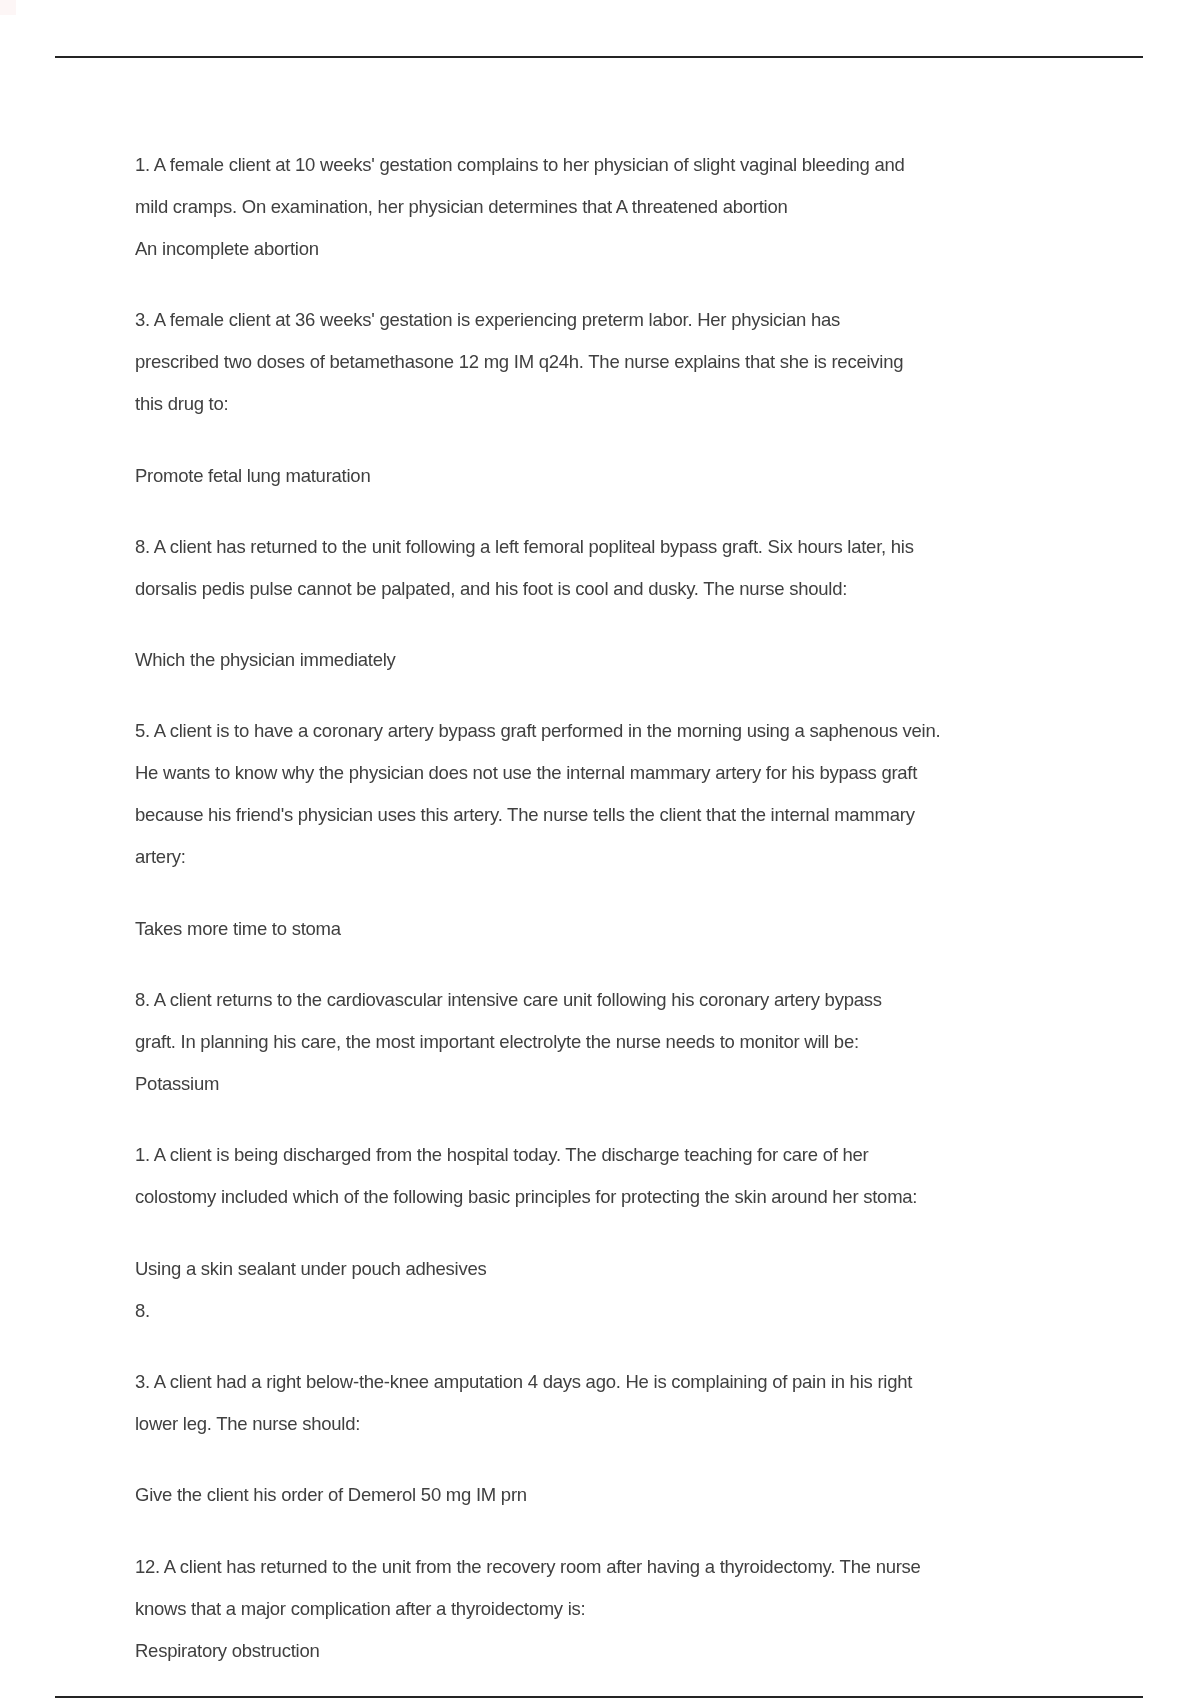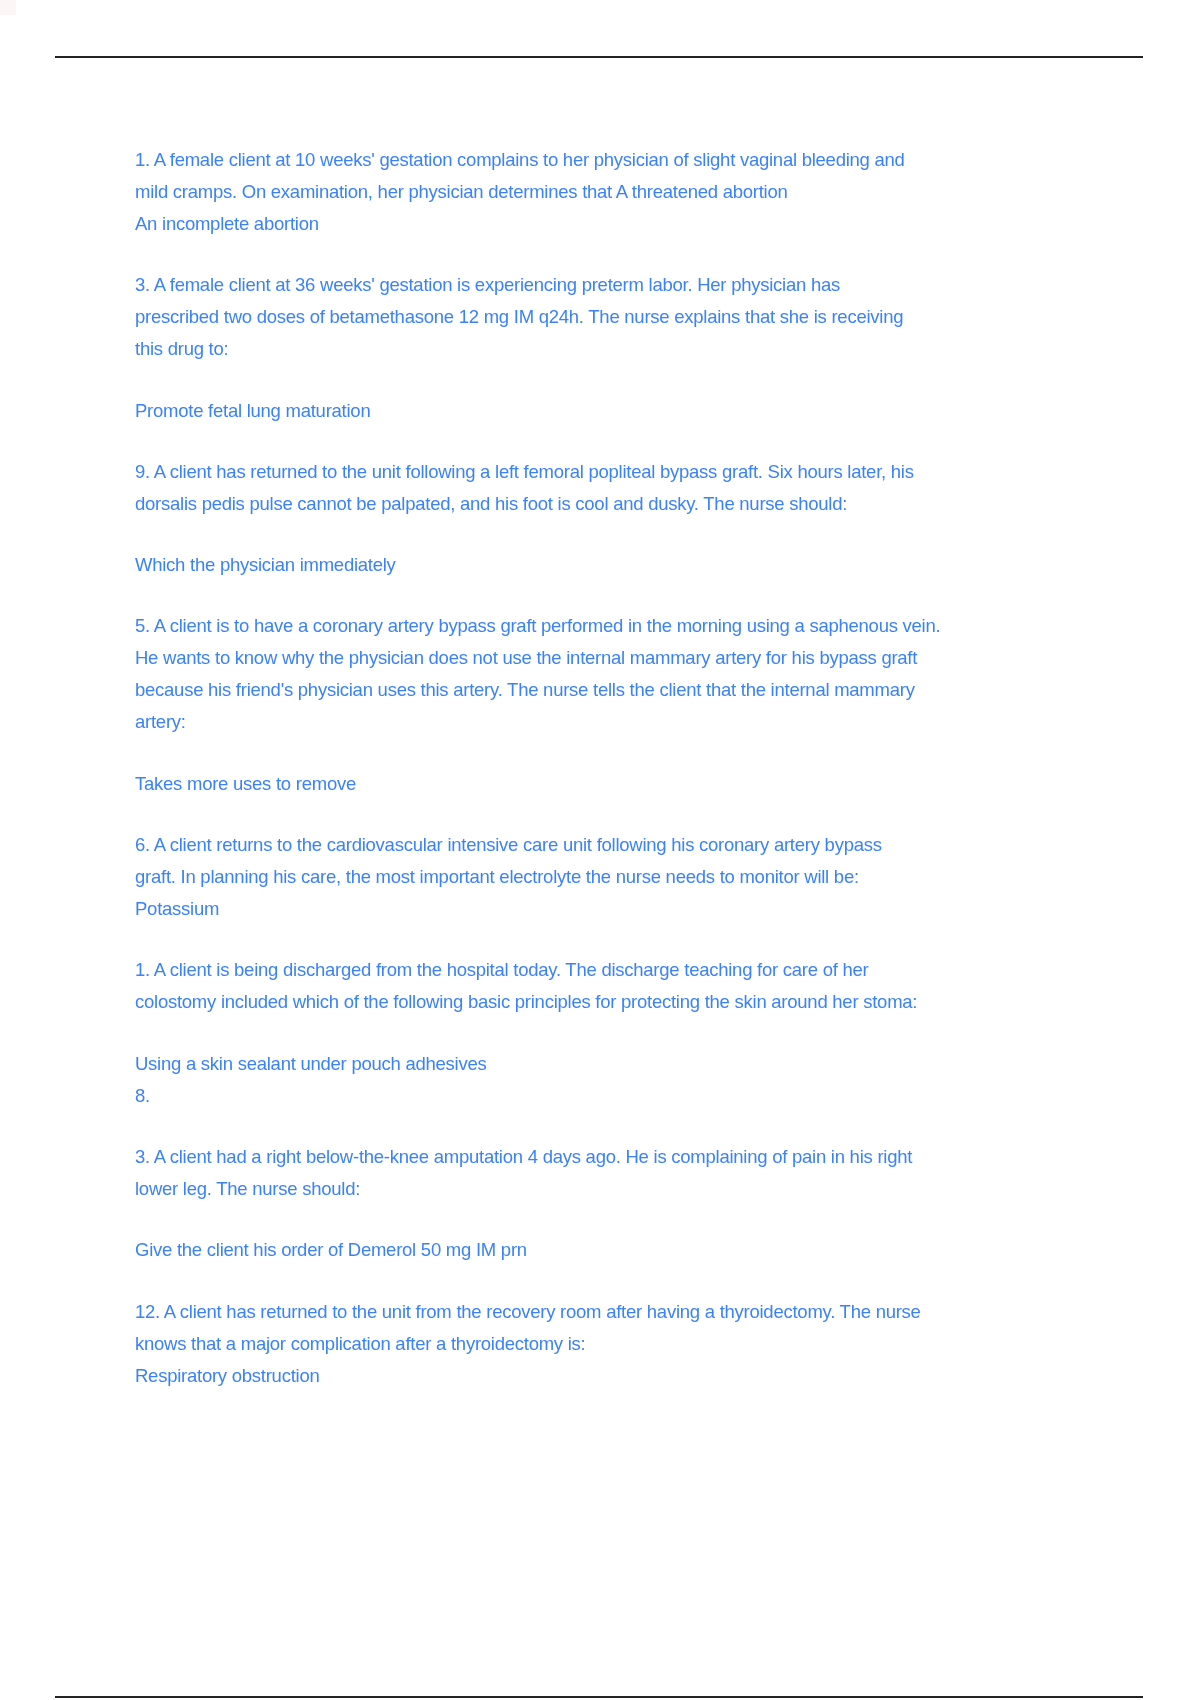--- a/index.html
+++ b/index.html
@@ -35,50 +35,50 @@
   .rule.bottom { top: 1696px; }
   .doc-body {
     position: absolute;
     left: 135px;
     top: 144px;
     width: 1020px;
   }
   .doc-par {
     margin: 0 0 29.3px 0;
     font-size: 18.5px;
-    line-height: 32px;
+    line-height: 42px;
     letter-spacing: -0.25px;
-    color: #3b82f6;
+    color: #404040;
     white-space: pre;
   }
 </style>
 </head>
 <body>
 
 <div class="page">
   <div class="corner-mark"></div>
   <div class="rule top"></div>
 
   <main class="doc-body">
     <p class="doc-par">1. A female client at 10 weeks' gestation complains to her physician of slight vaginal bleeding and
 mild cramps. On examination, her physician determines that A threatened abortion
 An incomplete abortion</p>
     <p class="doc-par">3. A female client at 36 weeks' gestation is experiencing preterm labor. Her physician has
 prescribed two doses of betamethasone 12 mg IM q24h. The nurse explains that she is receiving
 this drug to:</p>
     <p class="doc-par">Promote fetal lung maturation</p>
-    <p class="doc-par">9. A client has returned to the unit following a left femoral popliteal bypass graft. Six hours later, his
+    <p class="doc-par">8. A client has returned to the unit following a left femoral popliteal bypass graft. Six hours later, his
 dorsalis pedis pulse cannot be palpated, and his foot is cool and dusky. The nurse should:</p>
     <p class="doc-par">Which the physician immediately</p>
     <p class="doc-par">5. A client is to have a coronary artery bypass graft performed in the morning using a saphenous vein.
 He wants to know why the physician does not use the internal mammary artery for his bypass graft
 because his friend's physician uses this artery. The nurse tells the client that the internal mammary
 artery:</p>
-    <p class="doc-par">Takes more uses to remove</p>
-    <p class="doc-par">6. A client returns to the cardiovascular intensive care unit following his coronary artery bypass
+    <p class="doc-par">Takes more time to stoma</p>
+    <p class="doc-par">8. A client returns to the cardiovascular intensive care unit following his coronary artery bypass
 graft. In planning his care, the most important electrolyte the nurse needs to monitor will be:
 Potassium</p>
     <p class="doc-par">1. A client is being discharged from the hospital today. The discharge teaching for care of her
 colostomy included which of the following basic principles for protecting the skin around her stoma:</p>
     <p class="doc-par">Using a skin sealant under pouch adhesives
 8.</p>
     <p class="doc-par">3. A client had a right below-the-knee amputation 4 days ago. He is complaining of pain in his right
 lower leg. The nurse should:</p>
     <p class="doc-par">Give the client his order of Demerol 50 mg IM prn</p>
     <p class="doc-par">12. A client has returned to the unit from the recovery room after having a thyroidectomy. The nurse

